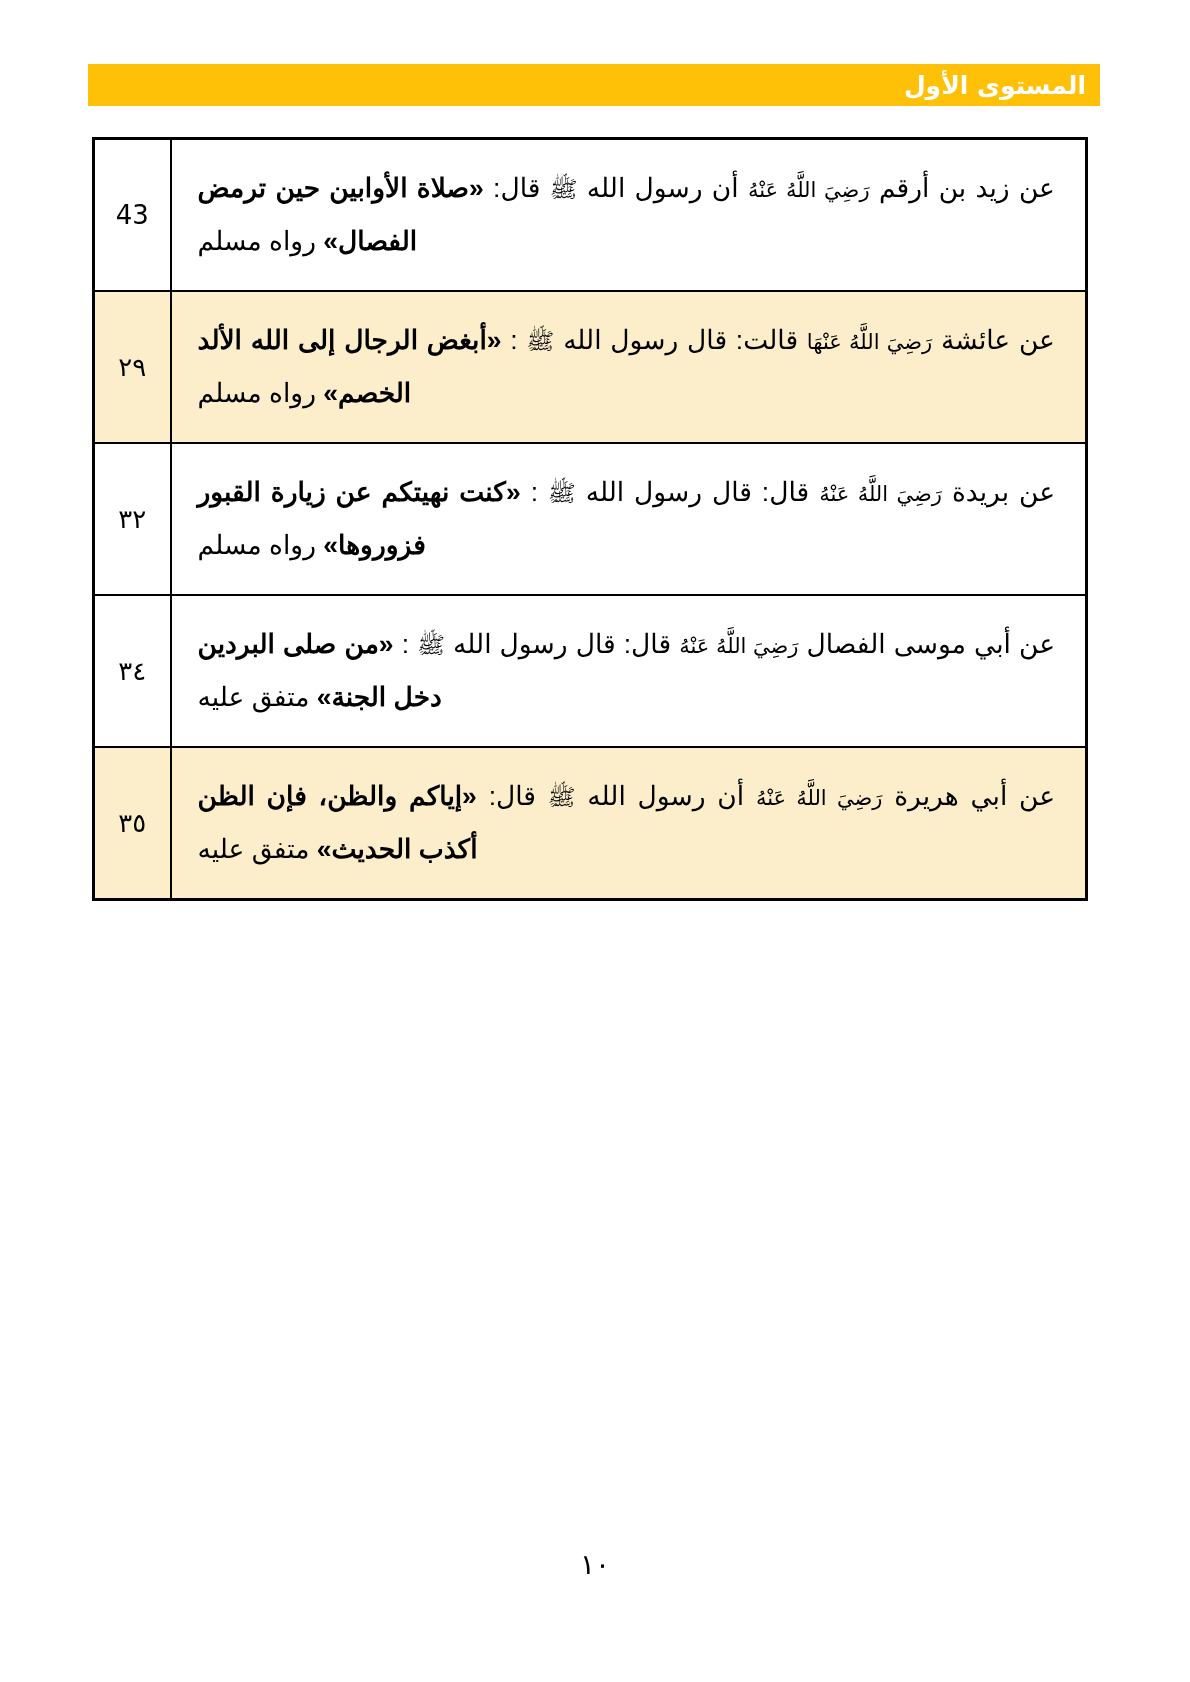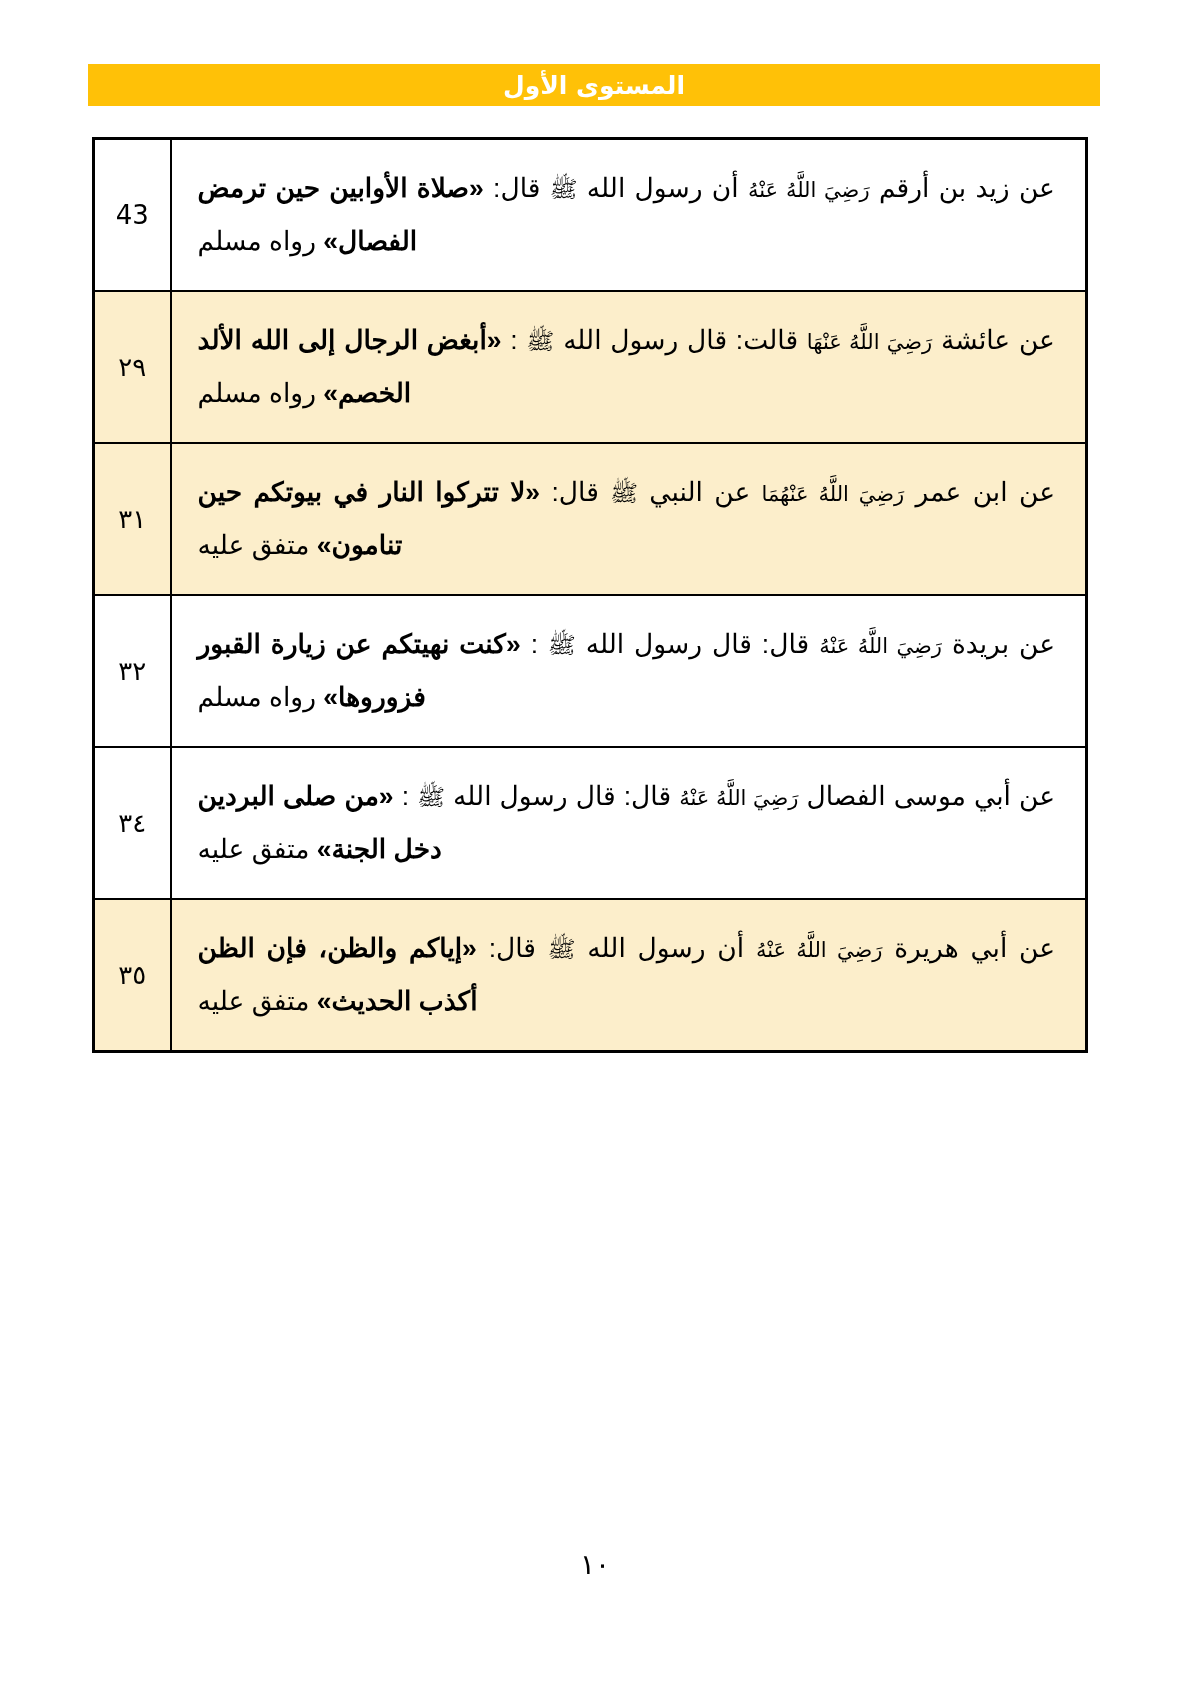--- a/index.html
+++ b/index.html
@@ -25,21 +25,21 @@
   
   .header-banner {
     position: absolute;
     left: 88px;
     top: 64px;
     width: 1012px;
     height: 42px;
     background: #FFC107;
     display: flex;
     align-items: center;
-    justify-content: center;
+    justify-content: flex-start;
     box-sizing: border-box;
     padding: 0 14px;
   }
 
   .header-title {
     color: #ffffff;
     font-size: 25px;
     font-weight: bold;
     line-height: 1;
     font-family: "DejaVu Sans", "Liberation Sans", sans-serif;
@@ -161,36 +161,20 @@
             <span class="b">«أبغض الرجال إلى الله الألد الخصم»</span>
             <span>رواه مسلم</span>
           </div>
         </td>
         <td class="col-num">
           <span class="num-text">٢٩</span>
         </td>
       </tr>
 
 
-      <tr class="row-cream">
-        <td class="col-text">
-          <div class="hadith-text">
-            <span>عن ابن عمر</span>
-            <span class="honorific">رَضِيَ اللَّهُ عَنْهُمَا</span>
-            <span>عن النبي</span>
-            <span class="saw">ﷺ</span>
-            <span>قال:</span>
-            <span class="b">«لا تتركوا النار في بيوتكم حين تنامون»</span>
-            <span>متفق عليه</span>
-          </div>
-        </td>
-        <td class="col-num">
-          <span class="num-text">٣١</span>
-        </td>
-      </tr>
 
       <tr class="row-white">
         <td class="col-text">
           <div class="hadith-text">
             <span>عن بريدة</span>
             <span class="honorific">رَضِيَ اللَّهُ عَنْهُ</span>
             <span>قال: قال رسول الله</span>
             <span class="saw">ﷺ</span>
             <span>:</span>
             <span class="b">«كنت نهيتكم عن زيارة القبور فزوروها»</span>

